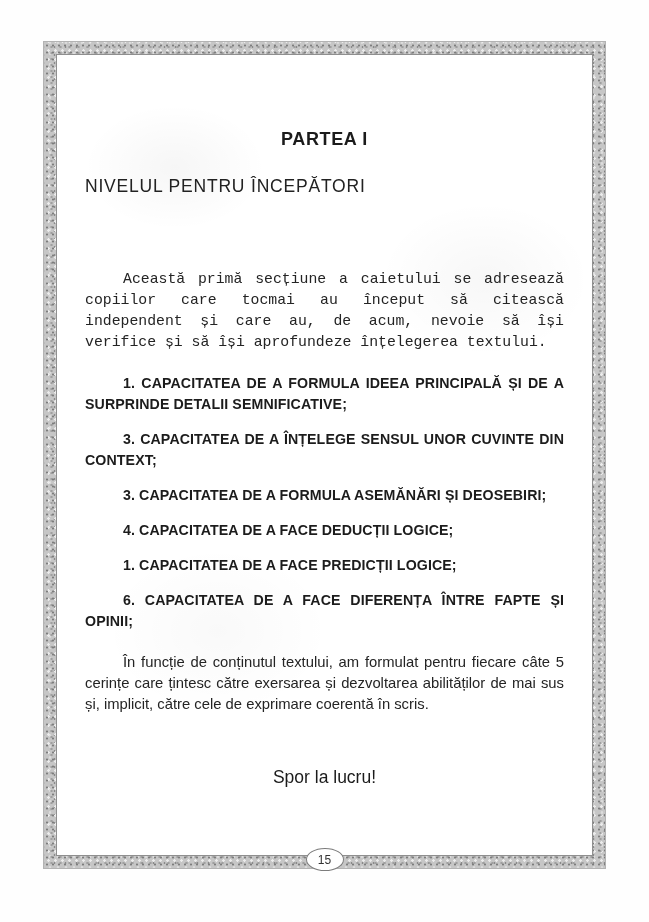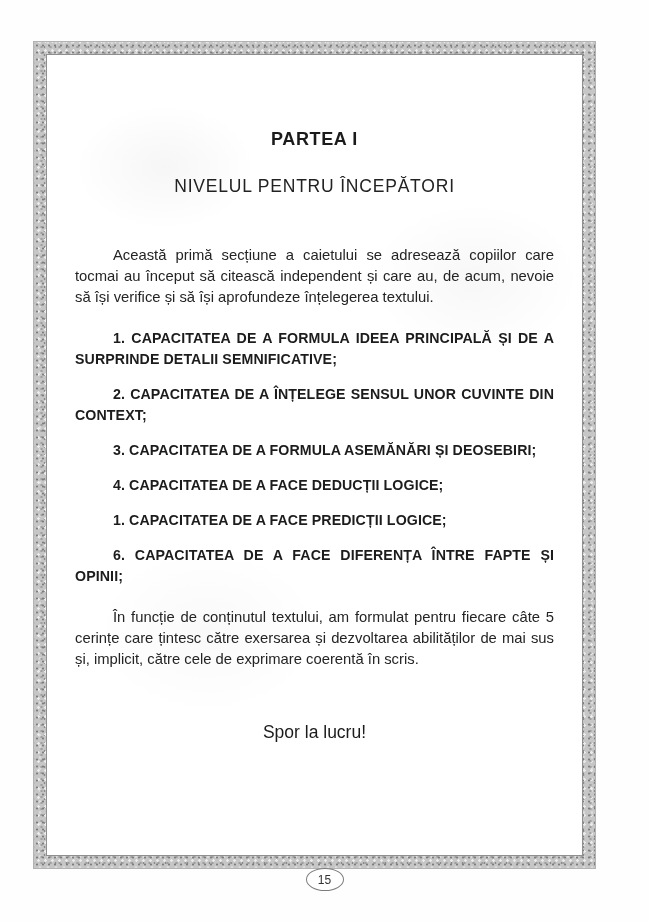--- a/index.html
+++ b/index.html
@@ -16,21 +16,21 @@
     overflow: hidden;
   }
   .sheet {
     position: absolute;
     inset: 0;
     background: #fefefe;
   }
   
   .frame {
     position: absolute;
-    left: 34px;
+    left: 44px;
     top: 42px;
     width: 561px;
     height: 826px;
     box-sizing: border-box;
     padding: 13px;
     background-color: #c6c6c6;
     background-image:
       radial-gradient(circle, #7d7d7d 0.8px, transparent 1.3px),
       radial-gradient(circle, #9f9f9f 0.9px, transparent 1.4px),
       radial-gradient(circle, #ebebeb 1px, transparent 1.5px),
@@ -57,28 +57,29 @@
     margin: 0;
     padding-top: 74px;
     text-align: center;
     font-size: 18px;
     font-weight: 700;
     letter-spacing: 0.6px;
     color: #1b1b1b;
   }
   .subtitle {
     margin: 26px 0 0 0;
-    text-align: center;
+    text-align: left;
     font-size: 17.5px;
     font-weight: 400;
     letter-spacing: 0.8px;
     color: #222;
   }
   .paras {
-    margin-top: 48px;
+    margin-top: 72px;
+    font-family: Liberation Mono, monospace;
   }
   p.body {
     margin: 0;
     font-size: 14.8px;
     line-height: 21px;
     text-align: justify;
     text-indent: 38px;
     color: #242424;
   }
   .list {
@@ -100,21 +101,21 @@
   .spor {
     margin: 52px 0 0 0;
     text-align: center;
     font-size: 17.5px;
     font-weight: 400;
     color: #1b1b1b;
   }
   .page-number {
     position: absolute;
     left: 50%;
-    top: 868px;
+    top: 848px;
     transform: translateX(-50%);
     width: 38px;
     height: 23px;
     box-sizing: border-box;
     border: 1px solid #7c7c7c;
     border-radius: 50%;
     background: #fff;
     display: flex;
     align-items: center;
     justify-content: center;
@@ -133,21 +134,21 @@
       <h1 class="title">PARTEA I</h1>
 
       <h2 class="subtitle">NIVELUL PENTRU ÎNCEPĂTORI</h2>
 
       <div class="paras">
         <p class="body">Această primă secțiune a caietului se adresează copiilor care tocmai au început să citească independent și care au, de acum, nevoie să își verifice și să își aprofundeze înțelegerea textului.</p>
       </div>
 
       <div class="list">
         <p class="item">1. CAPACITATEA DE A FORMULA IDEEA PRINCIPALĂ ȘI DE A SURPRINDE DETALII SEMNIFICATIVE;</p>
-        <p class="item">2. CAPACITATEA DE A ÎNȚELEGE SENSUL UNOR CUVINTE DIN CONTEXT;</p>
+        <p class="item">3. CAPACITATEA DE A ÎNȚELEGE SENSUL UNOR CUVINTE DIN CONTEXT;</p>
         <p class="item">3. CAPACITATEA DE A FORMULA ASEMĂNĂRI ȘI DEOSEBIRI;</p>
         <p class="item">4. CAPACITATEA DE A FACE DEDUCȚII LOGICE;</p>
         <p class="item">1. CAPACITATEA DE A FACE PREDICȚII LOGICE;</p>
         <p class="item">6. CAPACITATEA DE A FACE DIFERENȚA ÎNTRE FAPTE ȘI OPINII;</p>
       </div>
 
       <p class="body closing">În funcție de conținutul textului, am formulat pentru fiecare câte 5 cerințe care țintesc către exersarea și dezvoltarea abilităților de mai sus și, implicit, către cele de exprimare coerentă în scris.</p>
 
       <p class="spor">Spor la lucru!</p>
 

